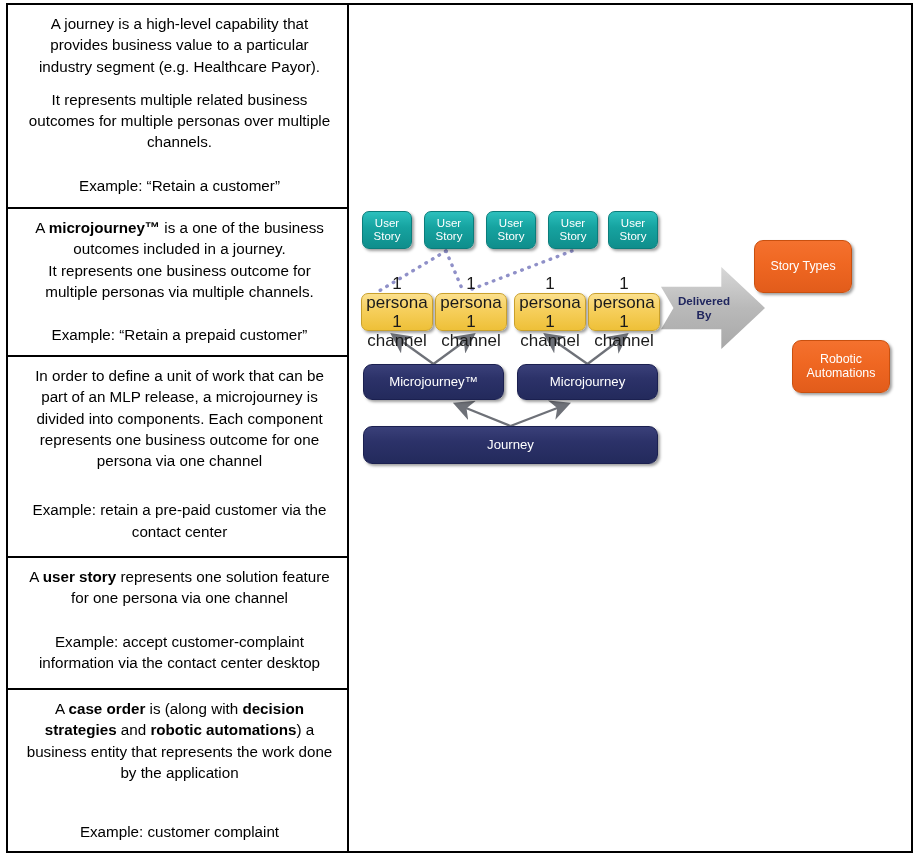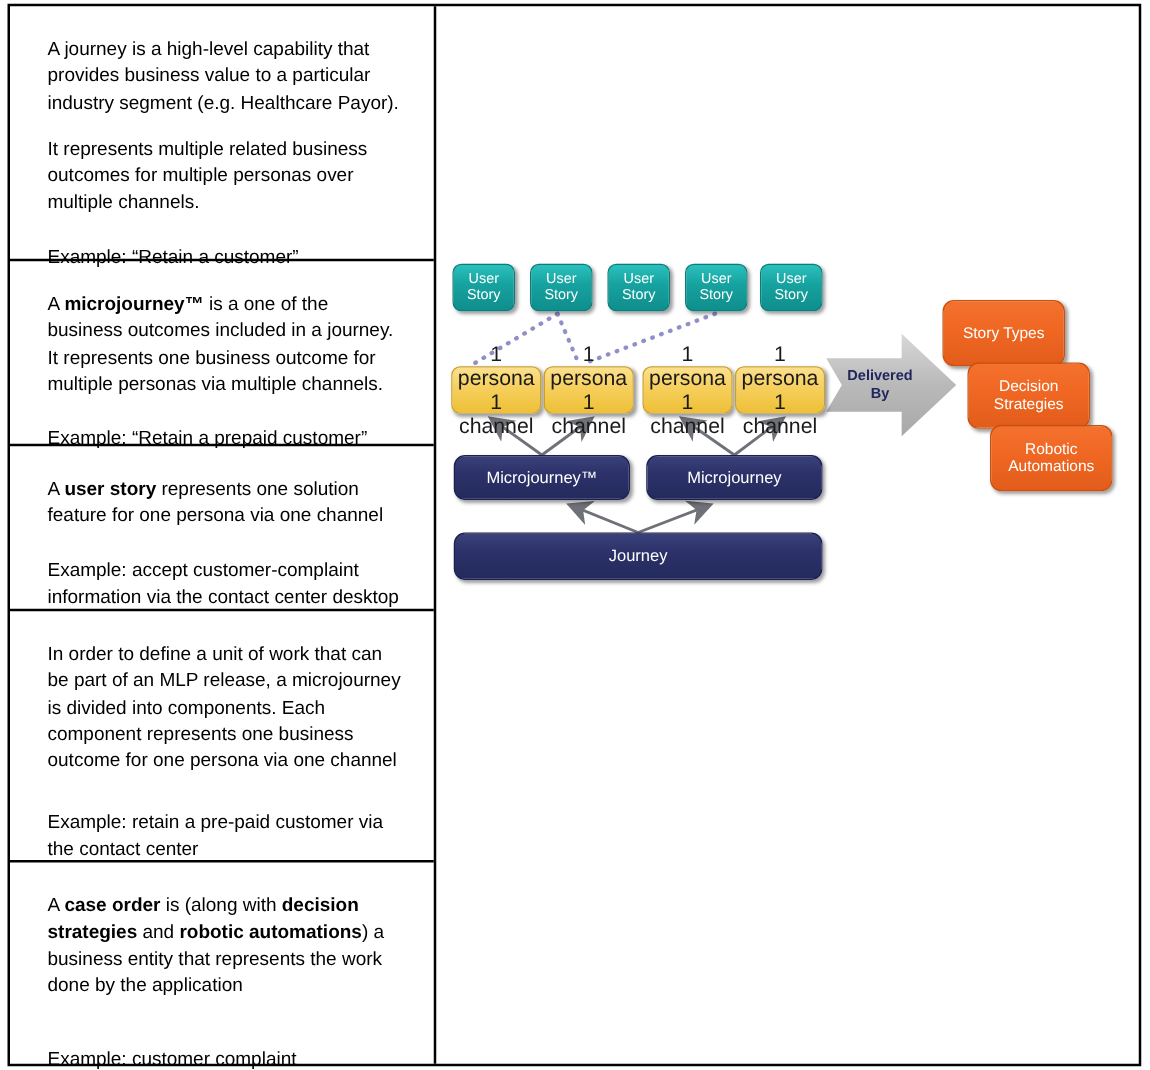--- a/index.html
+++ b/index.html
@@ -34,21 +34,21 @@
     position: relative;
   }
   .cell {
     border-bottom: 2px solid #000000;
     padding: 8px 10px 6px 14px;
     font-size: 15.2px;
     line-height: 1.40;
     color: #000000;
   }
   .cell:last-child { border-bottom: none; }
-  .cell p { margin: 16px; }
+  .cell p { margin: 0; text-align: center; }
   .cell p.gap { margin-top: 22px; }
   .cell b { font-weight: bold; }
   .r1 { height: 204px; }
   .r2 { height: 148px; }
   .r3 { height: 201px; }
   .r4 { height: 132px; }
   .r5 { flex: 1; }
 
   
   .diagram {
@@ -123,28 +123,28 @@
         <p>A journey is a high-level capability that provides business value to a particular industry segment (e.g. Healthcare Payor).</p>
         <p class="gap" style="margin-top:12px">It represents multiple related business outcomes for multiple personas over multiple channels.</p>
         <p class="gap">Example: “Retain a customer”</p>
       </div>
 
       <div class="cell r2">
         <p>A <b>microjourney™</b> is a one of the business outcomes included in a journey.<br>It represents one business outcome for multiple personas via multiple channels.</p>
         <p class="gap">Example: “Retain a prepaid customer”</p>
       </div>
 
+      <div class="cell r3">
+        <p>In order to define a unit of work that can be part of an MLP release, a microjourney is divided into components. Each component represents one business outcome for one persona via one channel</p>
+        <p class="gap" style="margin-top:28px">Example: retain a pre-paid customer via the contact center</p>
+      </div>
+
       <div class="cell r4">
         <p>A <b>user story</b> represents one solution feature for one persona via one channel</p>
         <p class="gap">Example: accept customer-complaint information via the contact center desktop</p>
-      </div>
-
-      <div class="cell r3">
-        <p>In order to define a unit of work that can be part of an MLP release, a microjourney is divided into components. Each component represents one business outcome for one persona via one channel</p>
-        <p class="gap" style="margin-top:28px">Example: retain a pre-paid customer via the contact center</p>
       </div>
 
       <div class="cell r5">
         <p>A <b>case order</b> is (along with <b>decision strategies</b> and <b>robotic automations</b>) a business entity that represents the work done by the application</p>
         <p class="gap" style="margin-top:38px">Example: customer complaint</p>
       </div>
 
     </div>
 
     <div class="col-right">
@@ -203,23 +203,20 @@
           </div>
           <div class="node node-navy" style="left: 168px; top: 359px; width: 141px; height: 36px;">
             <span>Microjourney</span>
           </div>
           <div class="node node-navy" style="left: 14px; top: 421px; width: 295px; height: 38px;">
             <span>Journey</span>
           </div>
           <div class="node node-orange" style="left: 405px; top: 235px; width: 98px; height: 53px;">
             <span>Story Types</span>
           </div>
-          <div class="node node-orange" style="left: 425px; top: 285px; width: 98px; height: 53px;">
-            <span>Decision<br>Strategies</span>
-          </div>
           <div class="node node-orange" style="left: 443px; top: 335px; width: 98px; height: 53px;">
             <span>Robotic<br>Automations</span>
           </div>
           <div class="arrow-chevron" style="left: 312px; top: 262px; width: 104px; height: 82px; font-weight: bold;">
             <span>Delivered<br>By</span>
           </div>
         </div>
     </div>
 
   </div>

